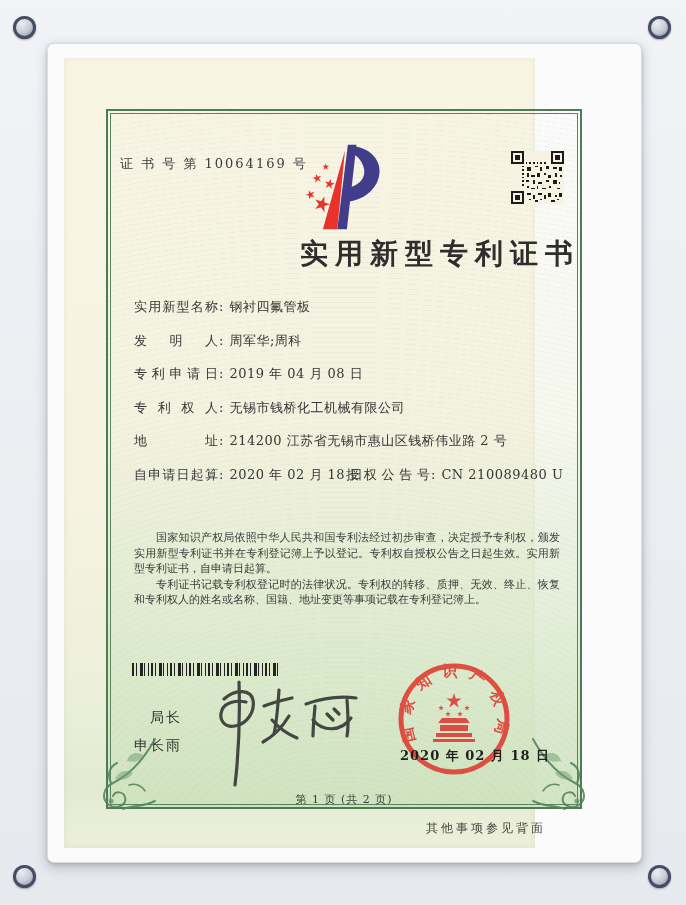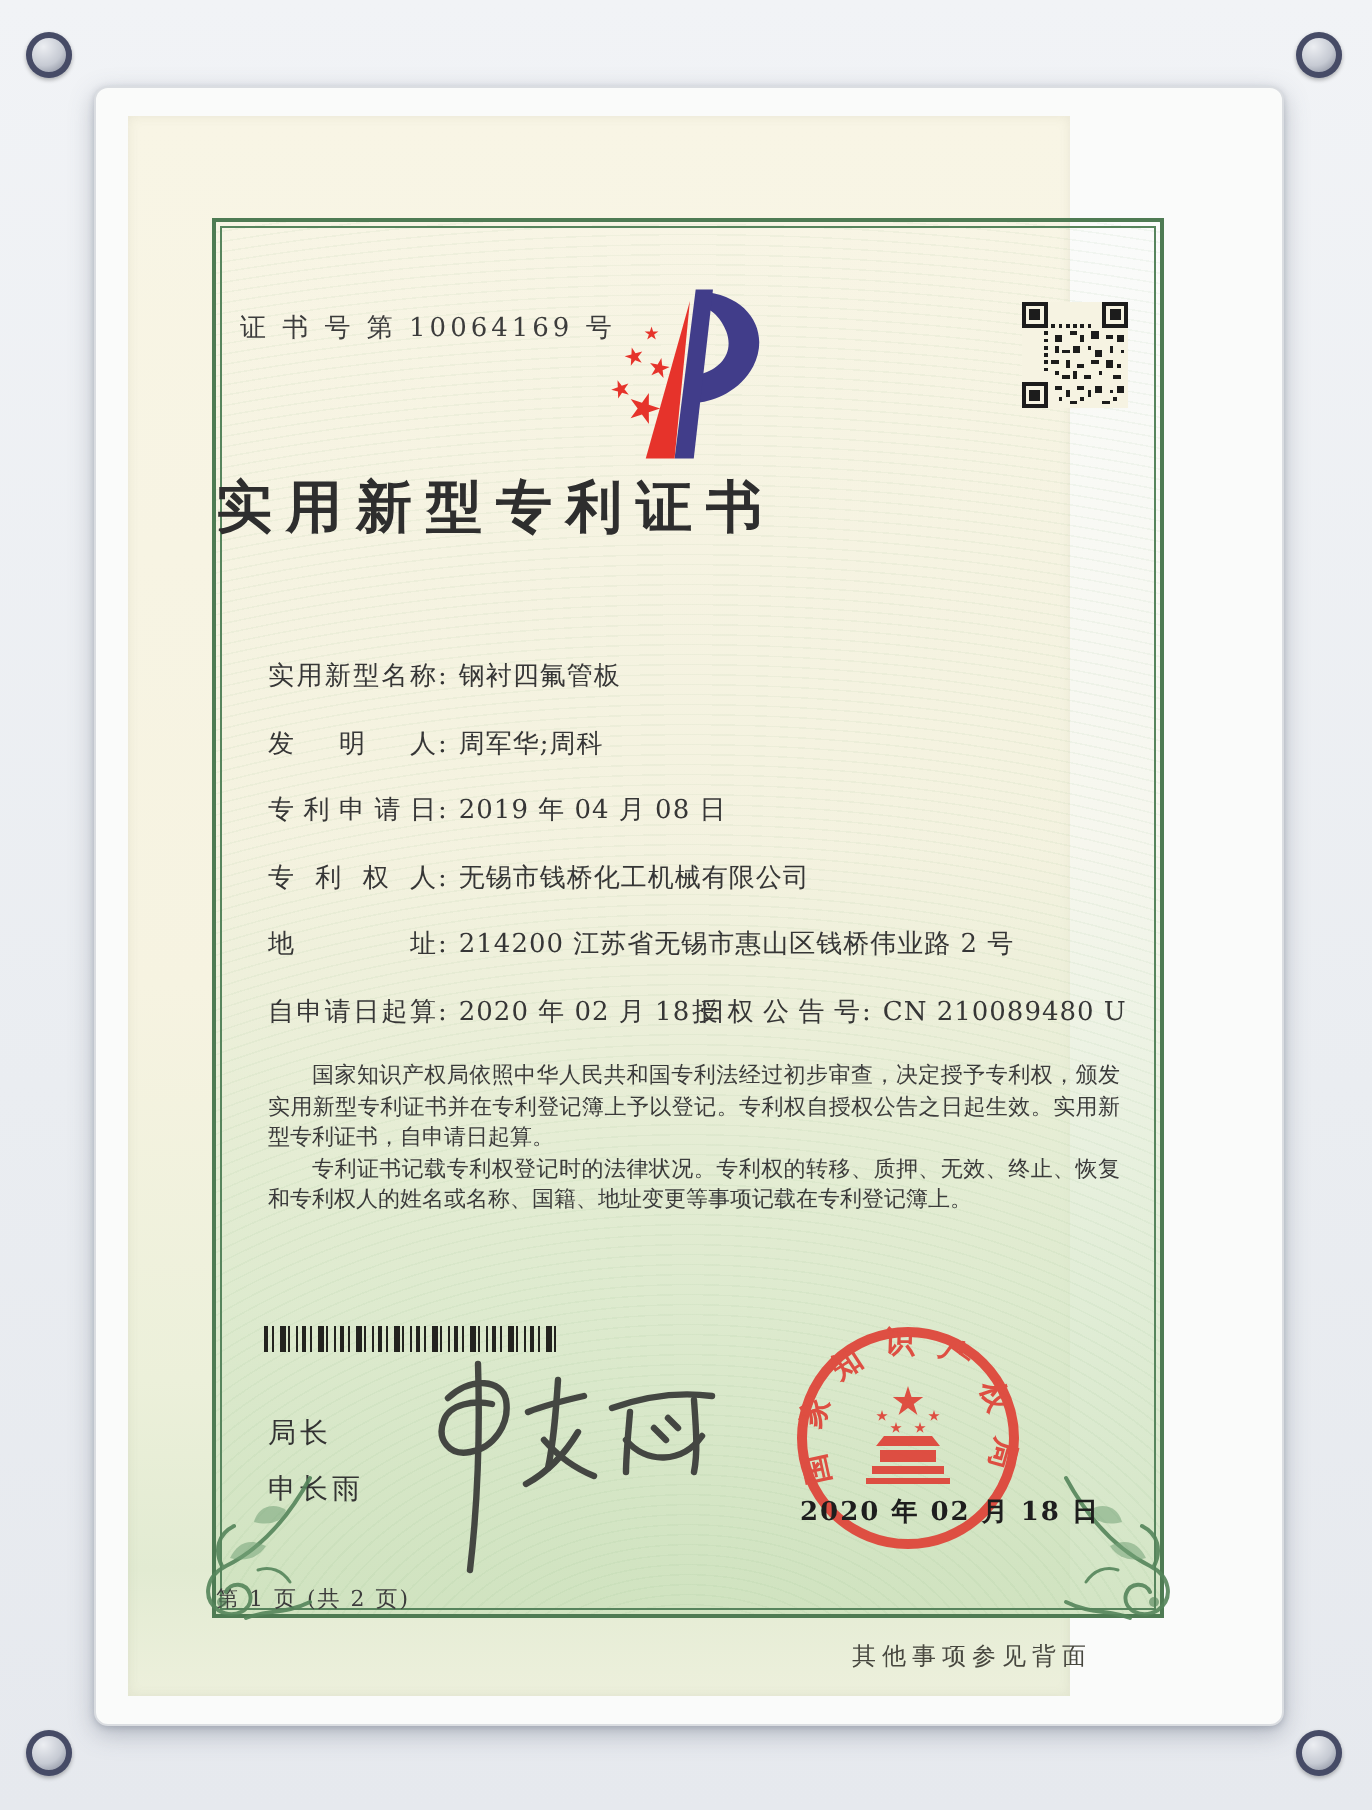--- a/index.html
+++ b/index.html
@@ -34,50 +34,50 @@
       repeating-radial-gradient(ellipse 420px 300px at 50% 108%,rgba(120,170,115,.07) 0 1px,rgba(0,0,0,0) 1px 7px),
       linear-gradient(180deg,rgba(247,244,227,0) 0%,rgba(240,240,220,.4) 45%,rgba(216,232,202,.75) 78%,rgba(206,226,190,.9) 100%);
   }
   .frame::before{
     content:"";position:absolute;inset:2px;border:1px solid #57855d;pointer-events:none;
   }
   .cert-no{position:absolute;left:12px;top:44px;font-size:13px;letter-spacing:2px;color:#3c3c3c;}
   .logo{position:absolute;left:50%;transform:translateX(-50%);top:28px;}
   .qr{position:absolute;right:16px;top:40px;}
   .title{
-    position:absolute;top:124px;width:100%;text-align:left;
+    position:absolute;top:124px;width:100%;text-align:right;
     font-size:28px;font-weight:700;letter-spacing:7px;color:#2e2e2e;
   }
-  .fields{position:absolute;left:26px;right:24px;top:189px;font-size:13px;color:#363636;margin-top:32px;}
+  .fields{position:absolute;left:26px;right:24px;top:189px;font-size:13px;color:#363636;}
   .frow{height:13px;line-height:13px;margin-bottom:20.5px;position:relative;white-space:nowrap;}
   .flabel{display:inline-block;width:84px;text-align:justify;text-align-last:justify;vertical-align:top;}
   .fcolon{display:inline-block;margin:0 6px 0 1px;}
   .fvalue{letter-spacing:.5px;}
   .grant-no{position:absolute;left:212px;top:0;}
   .body-text{
     position:absolute;left:26px;top:419px;width:426px;
     font-size:11px;line-height:15.5px;color:#3b3b3b;text-align:justify;
   }
   .body-text p{margin:0;text-indent:2em;}
   .barcode{
     position:absolute;left:24px;top:552px;width:146px;height:13px;
     background:repeating-linear-gradient(90deg,
       #23231f 0 2px,transparent 2px 4px,#23231f 4px 5px,transparent 5px 8px,
       #23231f 8px 11px,transparent 11px 12px,#23231f 12px 13px,transparent 13px 16px,
       #23231f 16px 17px,transparent 17px 19px);
   }
-  .signer{position:absolute;left:26px;top:592px;font-size:14px;letter-spacing:2px;color:#333;}
+  .signer{position:absolute;left:26px;top:592px;font-size:14px;letter-spacing:2px;color:#333;text-align:right;}
   .signer div{height:28px;line-height:28px;}
   .signature{position:absolute;left:98px;top:564px;}
   .seal{position:absolute;left:286px;top:548px;width:120px;height:120px;}
   .seal-date{
     position:absolute;left:292px;top:636px;font-size:13px;font-weight:600;
     letter-spacing:1px;color:#1e1e1e;z-index:3;
   }
-  .page-note{position:absolute;top:681px;width:100%;font-size:11px;color:#3c3c3c;letter-spacing:1px;}
+  .page-note{position:absolute;top:681px;width:100%;text-align:center;font-size:11px;color:#3c3c3c;letter-spacing:1px;}
   .flourish{position:absolute;bottom:-6px;opacity:.9;}
   .flourish.fl{left:-9px;}
   .flourish.fr{right:-9px;transform:scaleX(-1);}
   .back-note{
     position:absolute;top:762px;width:100%;text-align:right;
     font-size:12px;letter-spacing:3px;color:#47473f;
   }
   .hidden-defs{position:absolute;width:0;height:0;overflow:hidden;}
 </style>
 </head>

